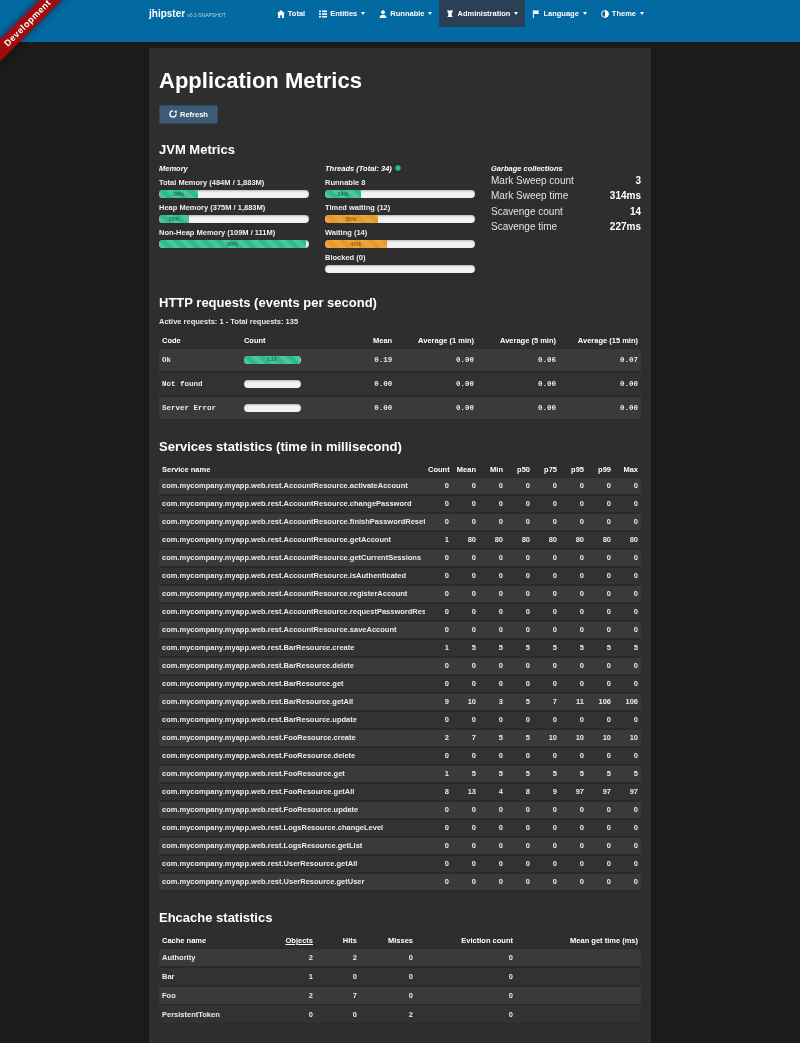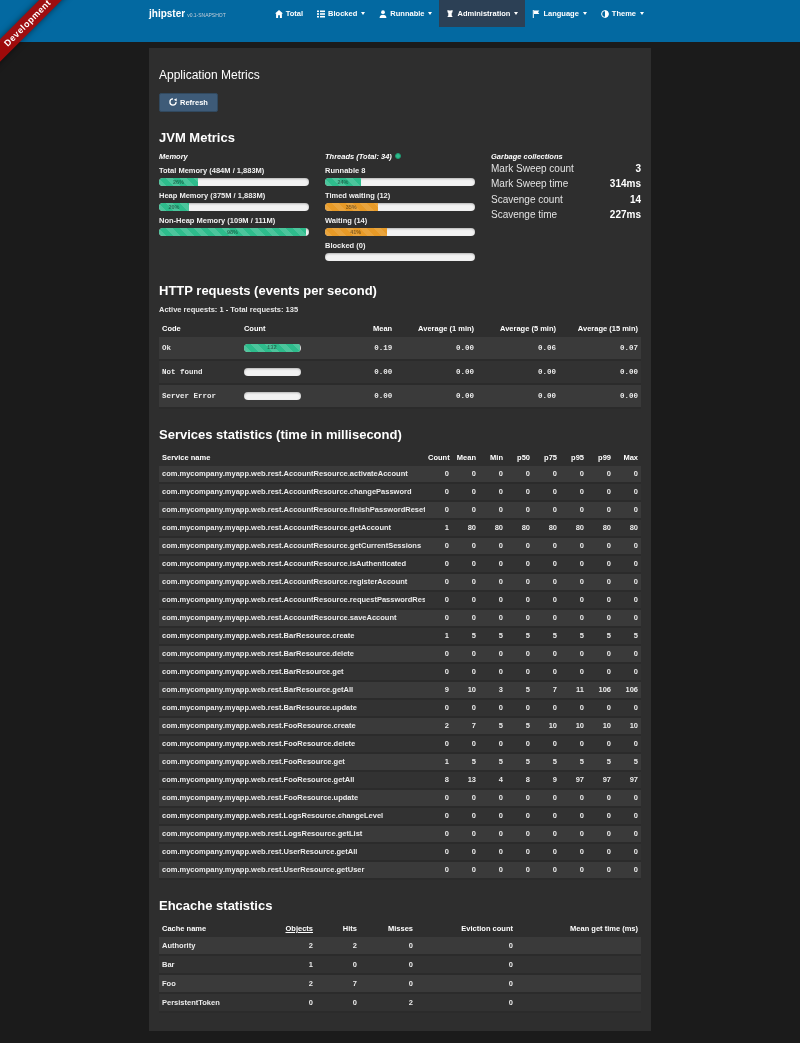--- a/index.html
+++ b/index.html
@@ -28,21 +28,21 @@
   .brand-name { color:#fff; font-weight:bold; font-size:10px; }
   .brand-version { color:#c3cdd8; font-size:5px; margin-top:3px; }
   .nav-items { display:flex; margin-left:auto; }
   .nav-item { display:flex; align-items:center; gap:3px; padding:0 7px; cursor:pointer; color:#fff; font-size:7.5px; font-weight:bold; white-space:nowrap; }
   .nav-item.active { background:#2c4055; }
   .nav-item svg { display:block; }
   .caret { width:0; height:0; border-left:2.5px solid transparent; border-right:2.5px solid transparent; border-top:3px solid #fff; margin-left:1px; }
   
   .container { width:502px; margin:0 auto; }
   .panel { background:#2e2e2e; margin-top:6px; padding:12px 10px 18px; }
-  h2.page-title { color:#fff; font-size:12px; font-weight:normal; margin:8px 0 10px; }
+  h2.page-title { color:#fff; font-size:22px; font-weight:bold; margin:8px 0 10px; }
   .btn-refresh {
     background:#3e5b78; border:1px solid #31495f; color:#fff;
     font-family:"Liberation Sans",sans-serif;
     font-size:7.5px; font-weight:bold; padding:4px 9px; border-radius:2px;
     display:inline-flex; align-items:center; gap:3px; cursor:pointer;
   }
   h3.section-heading { color:#fff; font-size:13px; font-weight:bold; margin:18px 0 7px; }
   
   .jvm-grid { display:flex; gap:16px; }
   .jvm-col { flex:1; min-width:0; }
@@ -116,21 +116,21 @@
           <span>
             <svg width="8" height="8" viewBox="0 0 8 8">
               <rect x="0" y="0.5" width="2" height="1.6" fill="#fff"></rect>
               <rect x="3" y="0.5" width="5" height="1.6" fill="#fff"></rect>
               <rect x="0" y="3.2" width="2" height="1.6" fill="#fff"></rect>
               <rect x="3" y="3.2" width="5" height="1.6" fill="#fff"></rect>
               <rect x="0" y="5.9" width="2" height="1.6" fill="#fff"></rect>
               <rect x="3" y="5.9" width="5" height="1.6" fill="#fff"></rect>
             </svg>
           </span>
-          <span>Blocked</span>
+          <span>Entities</span>
           <span class="caret"></span>
         </div>
         <div class="nav-item">
           <span>
             <svg width="8" height="8" viewBox="0 0 8 8">
               <circle cx="4" cy="2.2" r="1.9" fill="#fff"></circle>
               <path d="M0.6 8 C0.6 5.6 2 4.7 4 4.7 C6 4.7 7.4 5.6 7.4 8 Z" fill="#fff"></path>
             </svg>
           </span>
           <span>Runnable</span>

